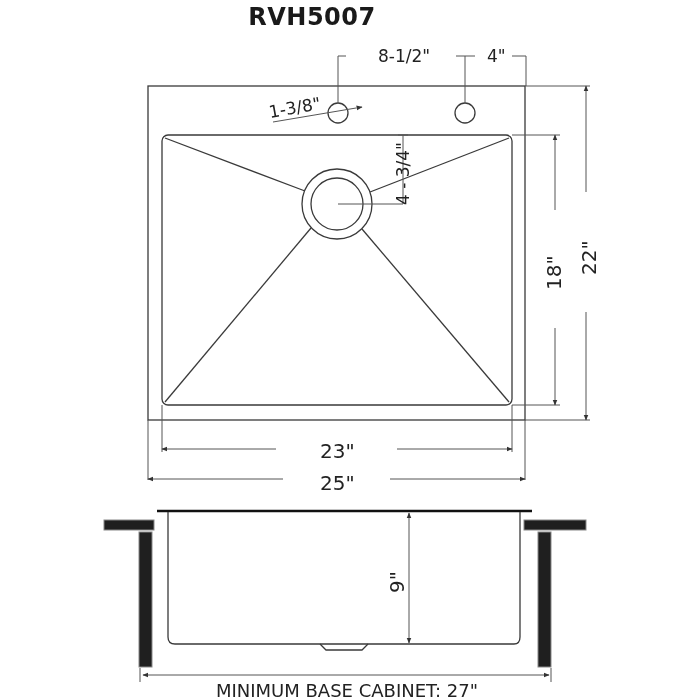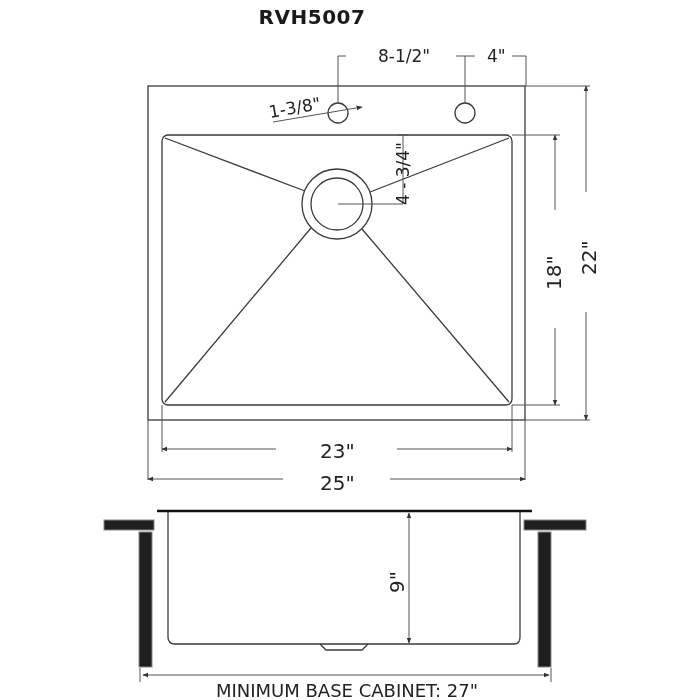--- a/index.html
+++ b/index.html
@@ -1,17 +1,17 @@
 <!DOCTYPE html>
 <html><head>
 <meta charset="utf-8">
 <style>
   html, body { margin: 0; padding: 0; background: #ffffff; }
   body { width: 700px; height: 700px; position: relative; overflow: hidden; font-family: "Liberation Sans", sans-serif; }
-  #title { position: absolute; left: 0; top: 0; width: 624px; text-align: center; font-family: "DejaVu Sans", sans-serif; font-weight: bold; font-size: 20px; line-height: 34px; color: #1a1a1a; letter-spacing: 0.5px; }
+  #title { position: absolute; left: 0; top: 0; width: 624px; text-align: center; font-family: "DejaVu Sans", sans-serif; font-weight: bold; font-size: 24px; line-height: 34px; color: #1a1a1a; letter-spacing: 0.5px; }
   svg { position: absolute; left: 0; top: 0; }
   .dim-text { font-family: "DejaVu Sans", sans-serif; font-size: 17px; fill: #222; }
   .dim-text-big { font-family: "DejaVu Sans", sans-serif; font-size: 20px; fill: #222; }
   .caption { font-family: "DejaVu Sans", sans-serif; font-size: 18px; fill: #222; }
   .ln { stroke: #3a3a3a; stroke-width: 1.3; fill: none; }
   .ln-thin { stroke: #555; stroke-width: 1; fill: none; }
   .ln-bold { stroke: #111; stroke-width: 2.4; fill: none; }
   .post { fill: #1f1f1f; stroke: #888; stroke-width: 1; }
 </style>
 </head>

